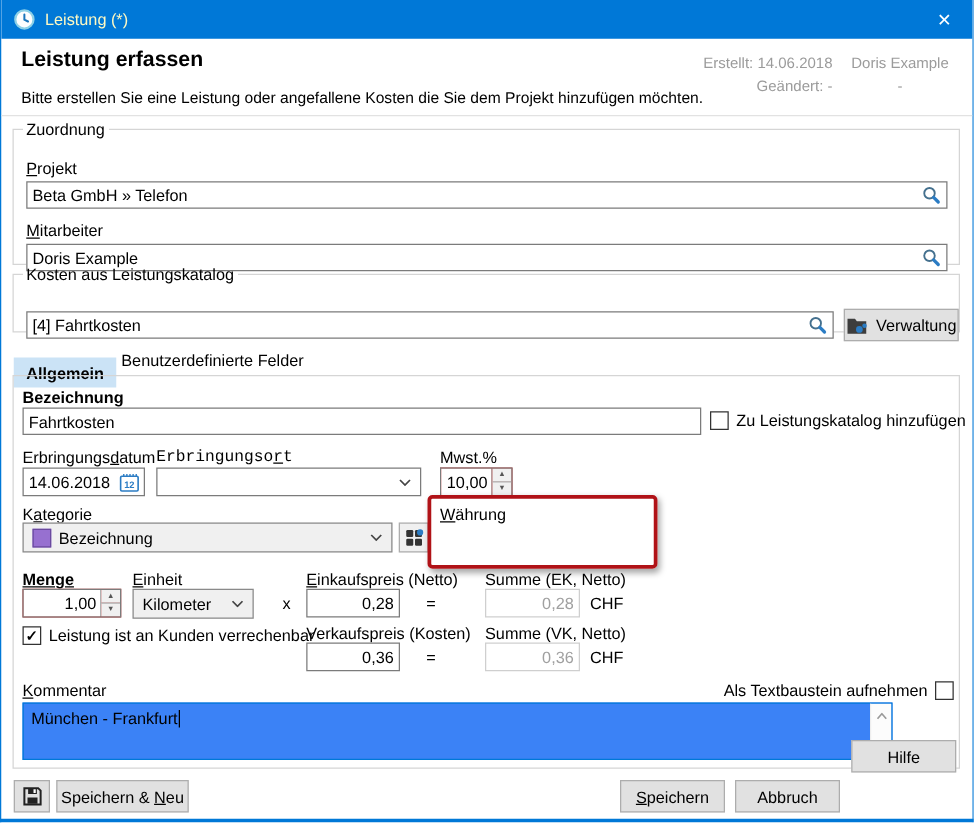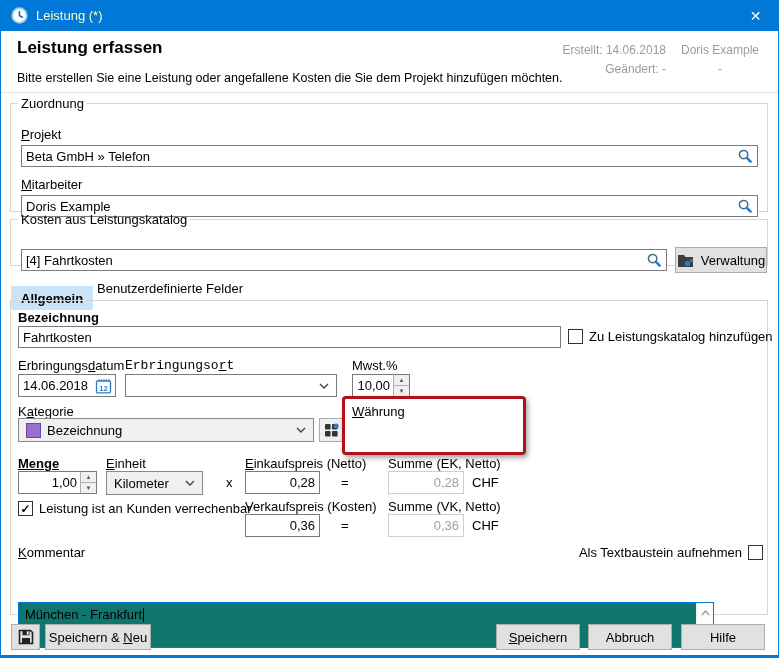--- a/index.html
+++ b/index.html
@@ -61,21 +61,21 @@
   .panel { position:absolute; left:9px; top:300px; width:758px; height:315px; border:1px solid #d5d5d5;padding-left:48px; }
   .bold { font-weight:bold; }
   .ul { text-decoration:underline; }
   .sign { position:absolute; font-size:13px; }
   
   .annotation { position:absolute; left:331px; top:95px; width:184px; height:59px;
                 border:3px solid #b01217; border-radius:4px;
                 box-shadow:2px 3px 5px rgba(0,0,0,.35); pointer-events:none; }
   
   .comment-box { position:absolute; left:7px; top:261px; width:696px; height:46px;
-                 border:1px solid #0078d7; background:#0f766e; display:flex;margin-top:40px; }
+                 border:1px solid #0078d7; background:#3b82f6; display:flex; }
   .comment-text { flex:1; padding:4px 6px; font-size:13px; }
   .caret { display:inline-block; width:1px; height:14px; background:#000; vertical-align:text-bottom; margin-left:1px; }
   .comment-scroll { width:17px; background:#fcfcfc; border-left:1px solid #eee;
                     display:flex; flex-direction:column; justify-content:space-between; padding:2px 0; }
   .scroll-arrow { height:15px; display:flex; align-items:center; justify-content:center; cursor:pointer; }
   
   .btn { position:absolute; background:#e1e1e1; border:1px solid #adadad; font-size:13px;
          display:flex; align-items:center; justify-content:center; gap:6px; cursor:pointer; }
   .catbtn { position:absolute; width:24px; height:24px; background:#f0f0f0; border:1px solid #adadad;
             display:flex; align-items:center; justify-content:center; cursor:pointer; }
@@ -317,17 +317,17 @@
   </div>
   <div class="btn" style="left:44px; top:624px; width:106px; height:26px;">
     <span>Speichern &amp; <u>N</u>eu</span>
   </div>
   <div class="btn" style="left:495px; top:624px; width:84px; height:26px;">
     <span><u>S</u>peichern</span>
   </div>
   <div class="btn" style="left:587px; top:624px; width:84px; height:26px;">
     <span>Abbruch</span>
   </div>
-  <div class="btn" style="left:680px; top:624px; width:84px; height:26px;">
+  <div class="btn" style="left:680px; top:592px; width:84px; height:26px;">
     <span>Hilfe</span>
   </div>
 
 </div>
 
 </body></html>

